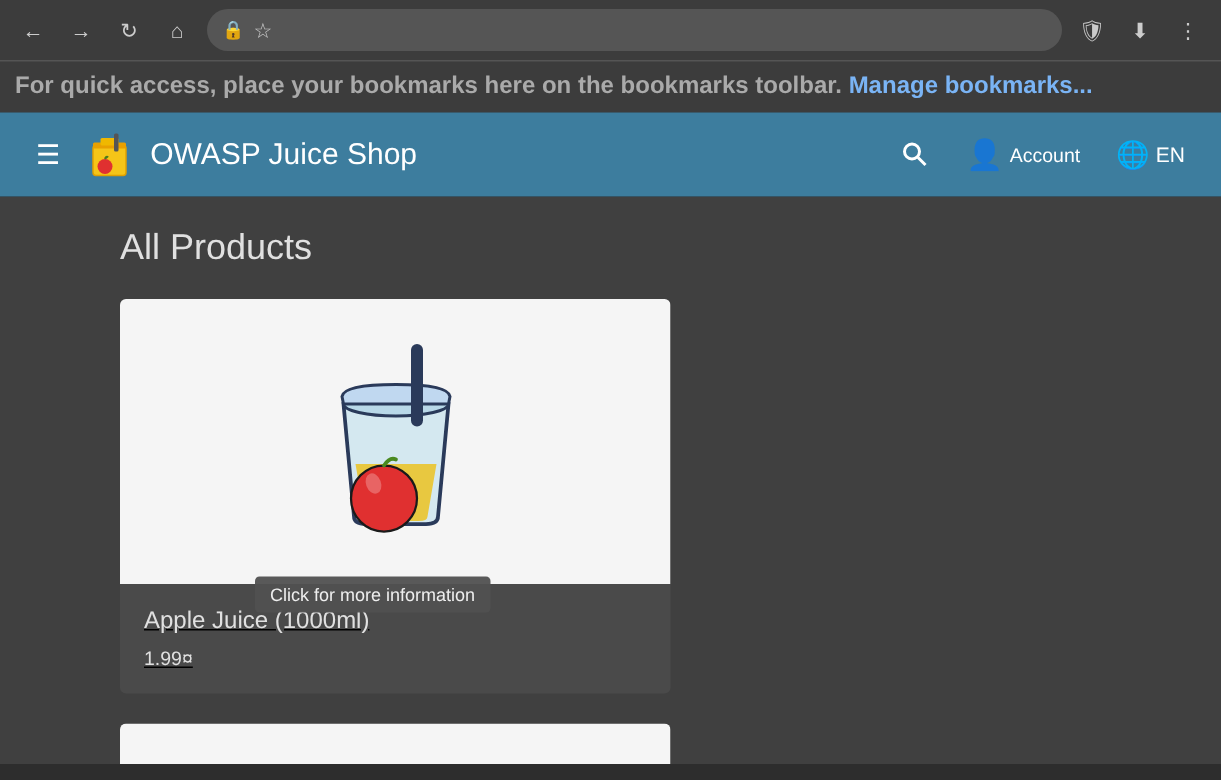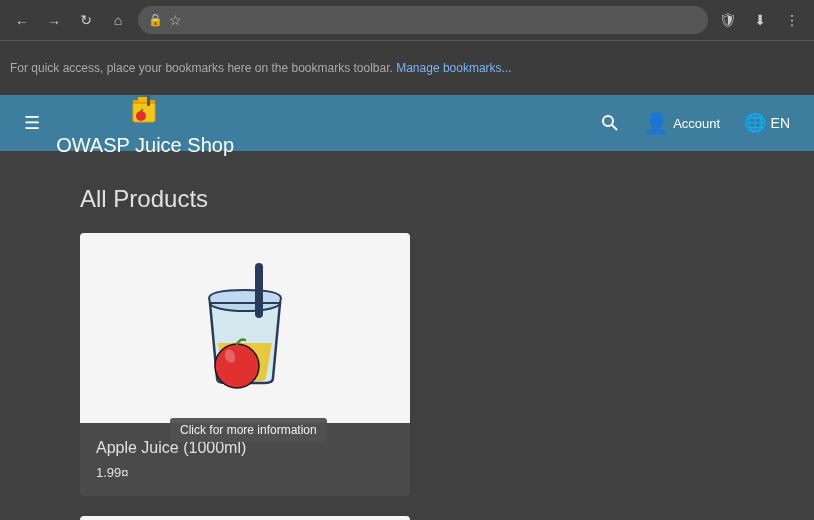--- a/index.html
+++ b/index.html
@@ -10,46 +10,46 @@
     .browser-toolbar { display: flex; align-items: center; padding: 6px 8px; gap: 6px; background: #3c3c3c; }
     .browser-nav-buttons { display: flex; gap: 4px; align-items: center; }
     .nav-btn { width: 28px; height: 28px; border-radius: 50%; border: none; background: transparent; color: #ccc; cursor: pointer; font-size: 14px; display: flex; align-items: center; justify-content: center; }
     .address-bar { flex: 1; height: 28px; background: #555; border-radius: 14px; display: flex; align-items: center; padding: 0 10px; gap: 6px; color: #eee; font-size: 13px; }
     .address-bar .lock-icon { color: #aaa; font-size: 12px; }
     .address-text { flex: 1; color: #eee; font-size: 13px; }
     .browser-actions { display: flex; gap: 4px; align-items: center; }
     .browser-action-btn { width: 28px; height: 28px; border-radius: 50%; border: none; background: transparent; color: #ccc; cursor: pointer; font-size: 14px; display: flex; align-items: center; justify-content: center; }
 
     
-    .bookmarks-bar { background: #3c3c3c; padding: 20px 10px; font-size: 12px; color: #aaa; border-top: 1px solid #555; }
+    .bookmarks-bar { background: #3c3c3c; padding: 8px 10px; font-size: 16px; color: #aaa; border-top: 1px solid #555; font-weight: bold; }
     .bookmarks-bar a { color: #7ab4f5; text-decoration: none; }
 
     
     .app-header { background: #3d7d9e; display: flex; align-items: center; padding: 0 16px; height: 56px; }
     .hamburger-btn { background: transparent; border: none; color: white; font-size: 18px; cursor: pointer; padding: 8px; margin-right: 8px; }
-    .app-logo { display: flex; align-items: center; gap: 8px; flex-direction: column; }
+    .app-logo { display: flex; align-items: center; gap: 8px; }
     .logo-icon { width: 36px; height: 36px; }
     .app-title { color: white; font-size: 20px; font-weight: 400; }
     .header-spacer { flex: 1; }
     .header-actions { display: flex; align-items: center; gap: 8px; }
     .search-btn { background: transparent; border: none; color: white; cursor: pointer; width: 36px; height: 36px; display: flex; align-items: center; justify-content: center; border-radius: 50%; }
     .account-btn { background: transparent; border: none; color: white; cursor: pointer; display: flex; align-items: center; gap: 4px; padding: 6px 8px; border-radius: 4px; }
     .account-icon { font-size: 20px; }
     .account-label { font-size: 13px; }
     .lang-btn { background: transparent; border: none; color: white; cursor: pointer; display: flex; align-items: center; gap: 4px; padding: 6px 8px; border-radius: 4px; }
     .globe-icon { font-size: 18px; }
     .lang-label { font-size: 14px; }
 
     
-    .main-content { background: #404040; padding: 34px 80px; height: calc(520px - 56px - 56px - 30px); overflow-y: auto; }
+    .main-content { background: #404040; padding: 20px 80px; height: calc(520px - 56px - 56px - 30px); overflow-y: auto; }
     .page-title { color: #e0e0e0; font-size: 24px; font-weight: 400; margin-bottom: 20px; }
 
     
     .products-grid { display: flex; gap: 20px; flex-wrap: wrap; }
-    .product-card { background: #4a4a4a; border-radius: 4px; width: 330px; overflow: hidden; position: relative; cursor: pointer; }
+    .product-card { background: #4a4a4a; border-radius: 4px; width: 367px; overflow: hidden; position: relative; cursor: pointer; text-decoration: underline; }
     .product-image-area { background: #f5f5f5; height: 190px; display: flex; align-items: center; justify-content: center; }
     .product-image-area svg, .product-image-area canvas { width: 160px; height: 160px; }
     .product-info { padding: 16px; }
     .product-name { color: #e0e0e0; font-size: 16px; margin-bottom: 8px; }
     .product-price { color: #e0e0e0; font-size: 13px; }
 
     
     .tooltip { position: absolute; top: 185px; left: 90px; background: rgba(80,80,80,0.95); color: #eee; font-size: 12px; padding: 5px 10px; border-radius: 3px; white-space: nowrap; z-index: 10; pointer-events: none; }
   </style>
 </head>

